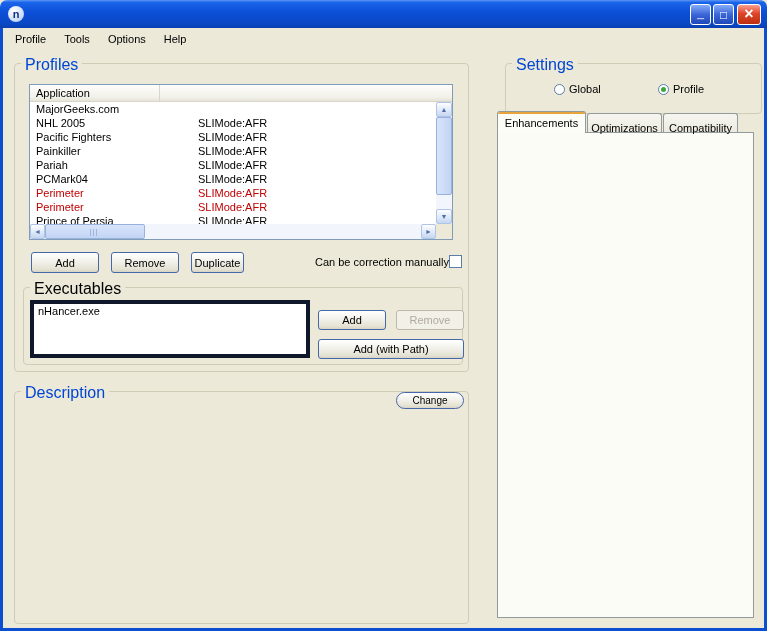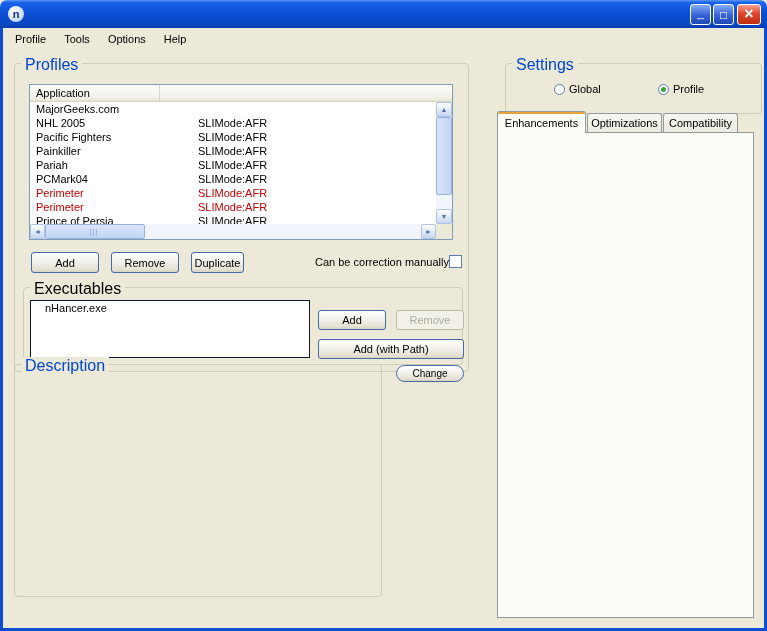--- a/index.html
+++ b/index.html
@@ -76,26 +76,26 @@
   .sb-rt { right: 0; top: 0; width: 15px; height: 15px; } .sb-rt::after { content: "►"; }
   .sb-th-v { position: absolute; left: 0; top: 15px; width: 16px; height: 78px;
     background: linear-gradient(90deg,#D8E4FA,#C2D4F4); border: 1px solid #98B2DC; border-radius: 2px; }
   .sb-th-h { position: absolute; left: 15px; top: 0; width: 100px; height: 15px;
     background: linear-gradient(180deg,#D8E4FA,#C2D4F4); border: 1px solid #98B2DC; border-radius: 2px; }
   .grip { position: absolute; left: 50%; top: 4px; width: 9px; height: 7px; margin-left: -5px;
     background: repeating-linear-gradient(90deg,#9FB6E0 0 1px,transparent 1px 3px); }
   .sb-corner { position: absolute; right: 0; bottom: 0; width: 16px; height: 15px; background: #ECE9D8; }
 
   
-  .sunken { position: absolute; border: 1px solid #0f172a; background: #fff; font-size: 11px; padding: 1px 14px; }
+  .sunken { position: absolute; border: 4px solid #0f172a; background: #fff; font-size: 11px; padding: 1px 4px; }
 
   
   .tab { position: absolute; border: 1px solid #919B9C; border-bottom: none; border-radius: 3px 3px 0 0;
     background: linear-gradient(180deg,#F6F5F0,#EDEBE0); font-size: 11px; text-align: center;
-    padding-top: 3px; z-index: 2; }
+    padding-top: 8px; z-index: 2; }
   .tab.active { background: #FDFDF8; z-index: 3; padding-top: 5px; }
   .tab.active::before { content: ""; position: absolute; left: 0; top: 0; right: 0; height: 2px;
     background: #E8A33D; border-radius: 3px 3px 0 0; }
   .tabpanel { position: absolute; border: 1px solid #919B9C; background: #FCFCF6; z-index: 1; }
 
   
   .auto { position: absolute; width: 47px; height: 14px; border-radius: 7px;
     background: linear-gradient(180deg,#6FA8FF,#2E6FE8 55%,#1A55C8); border: 1px solid #1540A0;
     color: #fff; font-size: 9px; font-weight: bold; letter-spacing: 1px;
     display: flex; align-items: center; justify-content: center; }
@@ -214,21 +214,21 @@
       </div>
       <div class="sunken" style="left:6px;top:12px;width:280px;height:58px">
         <div>nHancer.exe</div>
       </div>
       <div class="xpbtn" style="left:294px;top:22px;width:68px;height:20px">Add</div>
       <div class="xpbtn disabled" style="left:372px;top:22px;width:68px;height:20px">Remove</div>
       <div class="xpbtn" style="left:294px;top:51px;width:146px;height:20px">Add (with Path)</div>
     </div>
   </div>
 
-  <div class="grp" style="left:14px;top:364px;width:368px;height:233px">
+  <div class="grp" style="left:14px;top:391px;width:455px;height:233px">
     <div class="leg">
       <span class="blue">Description</span>
     </div>
     <div class="xpbtn pill" style="left:381px;top:0px;width:68px;height:17px">Change</div>
   </div>
 
   <div class="grp" style="left:505px;top:63px;width:257px;height:51px">
     <div class="leg">
       <span class="blue">Settings</span>
     </div>

